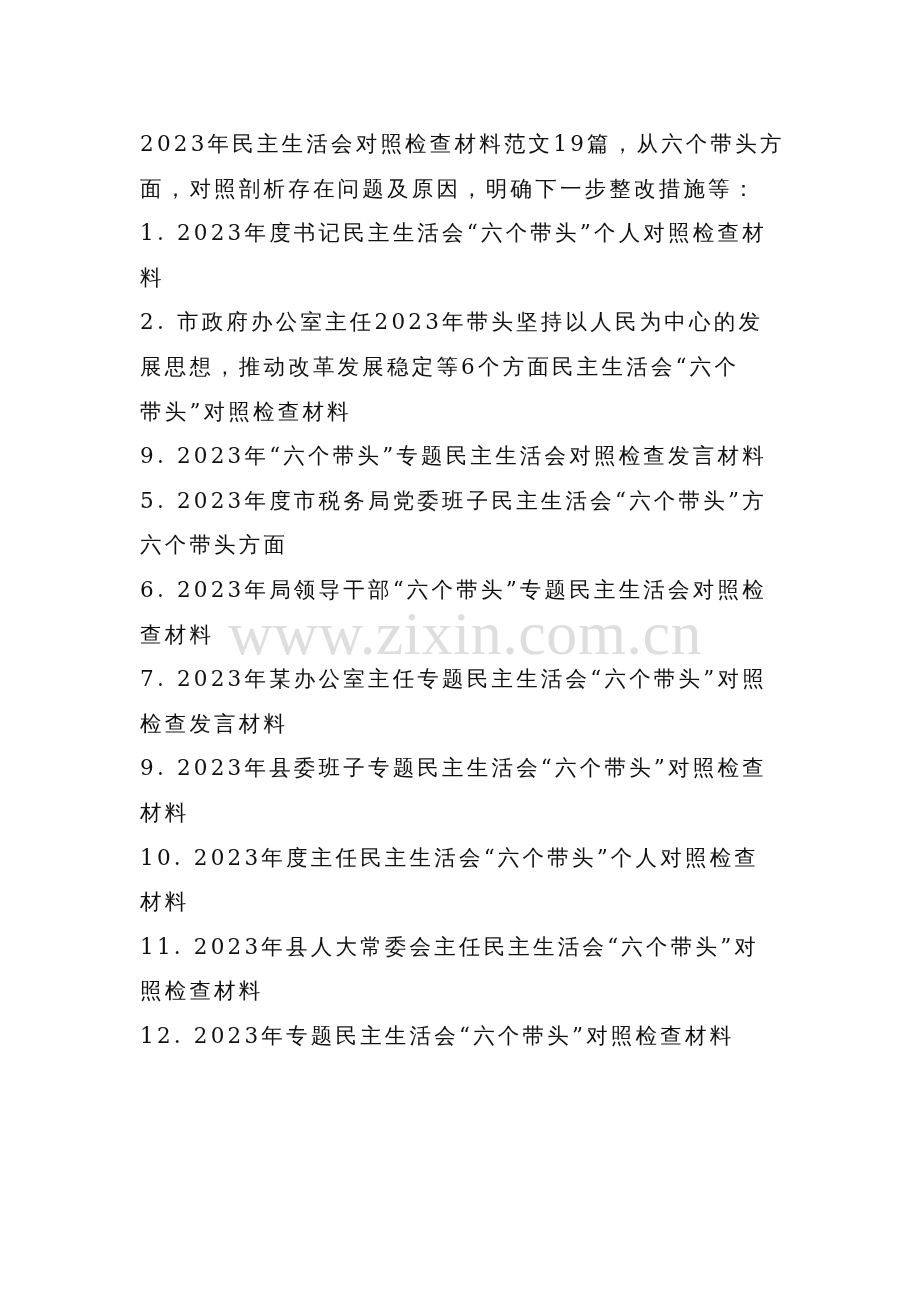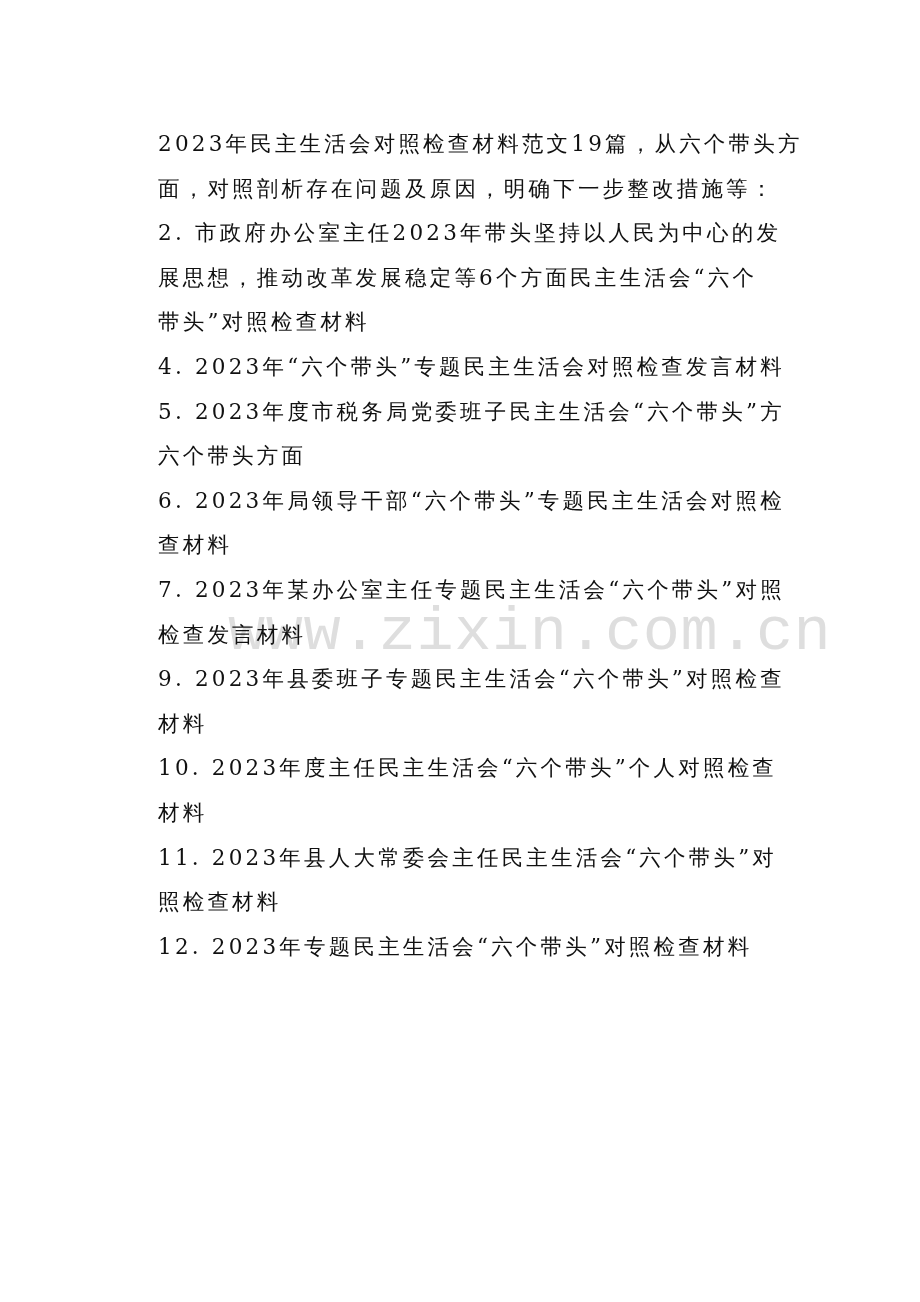--- a/index.html
+++ b/index.html
@@ -29,27 +29,26 @@
       font-family: "DejaVu Serif", "Liberation Serif", serif;
       font-size: 21.5px;
       line-height: 44.6px;
       color: #111111;
       letter-spacing: 3.2px;
     }
     .line {
       display: block;
       white-space: nowrap;
       height: 44.6px;
-      margin-left: 18px;
     }
     .watermark {
       position: absolute;
       left: 228px;
       top: 598px;
-      font-family: Liberation Mono, monospace;
+      font-family: Liberation Serif, serif;
       font-size: 62px;
       line-height: 70px;
       color: #d9d9d9;
       opacity: 0.85;
       letter-spacing: 0.5px;
       white-space: nowrap;
       pointer-events: none;
       z-index: 0;
     }
     .content { z-index: 1; }
@@ -60,29 +59,33 @@
 <div class="page">
 
   <div class="watermark">www.zixin.com.cn</div>
 
   <div class="content">
     <div>
       <span class="line">2023年民主生活会对照检查材料范文19篇，从六个带头方</span>
       <span class="line">面，对照剖析存在问题及原因，明确下一步整改措施等：</span>
     </div>
 
+    <div>
+      <span class="line">1. 2023年度书记民主生活会“六个带头”个人对照检查材</span>
+      <span class="line">料</span>
+    </div>
 
     <div>
       <span class="line">2. 市政府办公室主任2023年带头坚持以人民为中心的发</span>
       <span class="line">展思想，推动改革发展稳定等6个方面民主生活会“六个</span>
       <span class="line">带头”对照检查材料</span>
     </div>
 
     <div>
-      <span class="line">4. 2023年“六个带头”专题民主生活会对照检查发言材料</span>
+      <span class="line">9. 2023年“六个带头”专题民主生活会对照检查发言材料</span>
     </div>
 
     <div>
     </div>
 
     <div>
       <span class="line">5. 2023年度市税务局党委班子民主生活会“六个带头”方</span>
       <span class="line">六个带头方面</span>
     </div>
 

